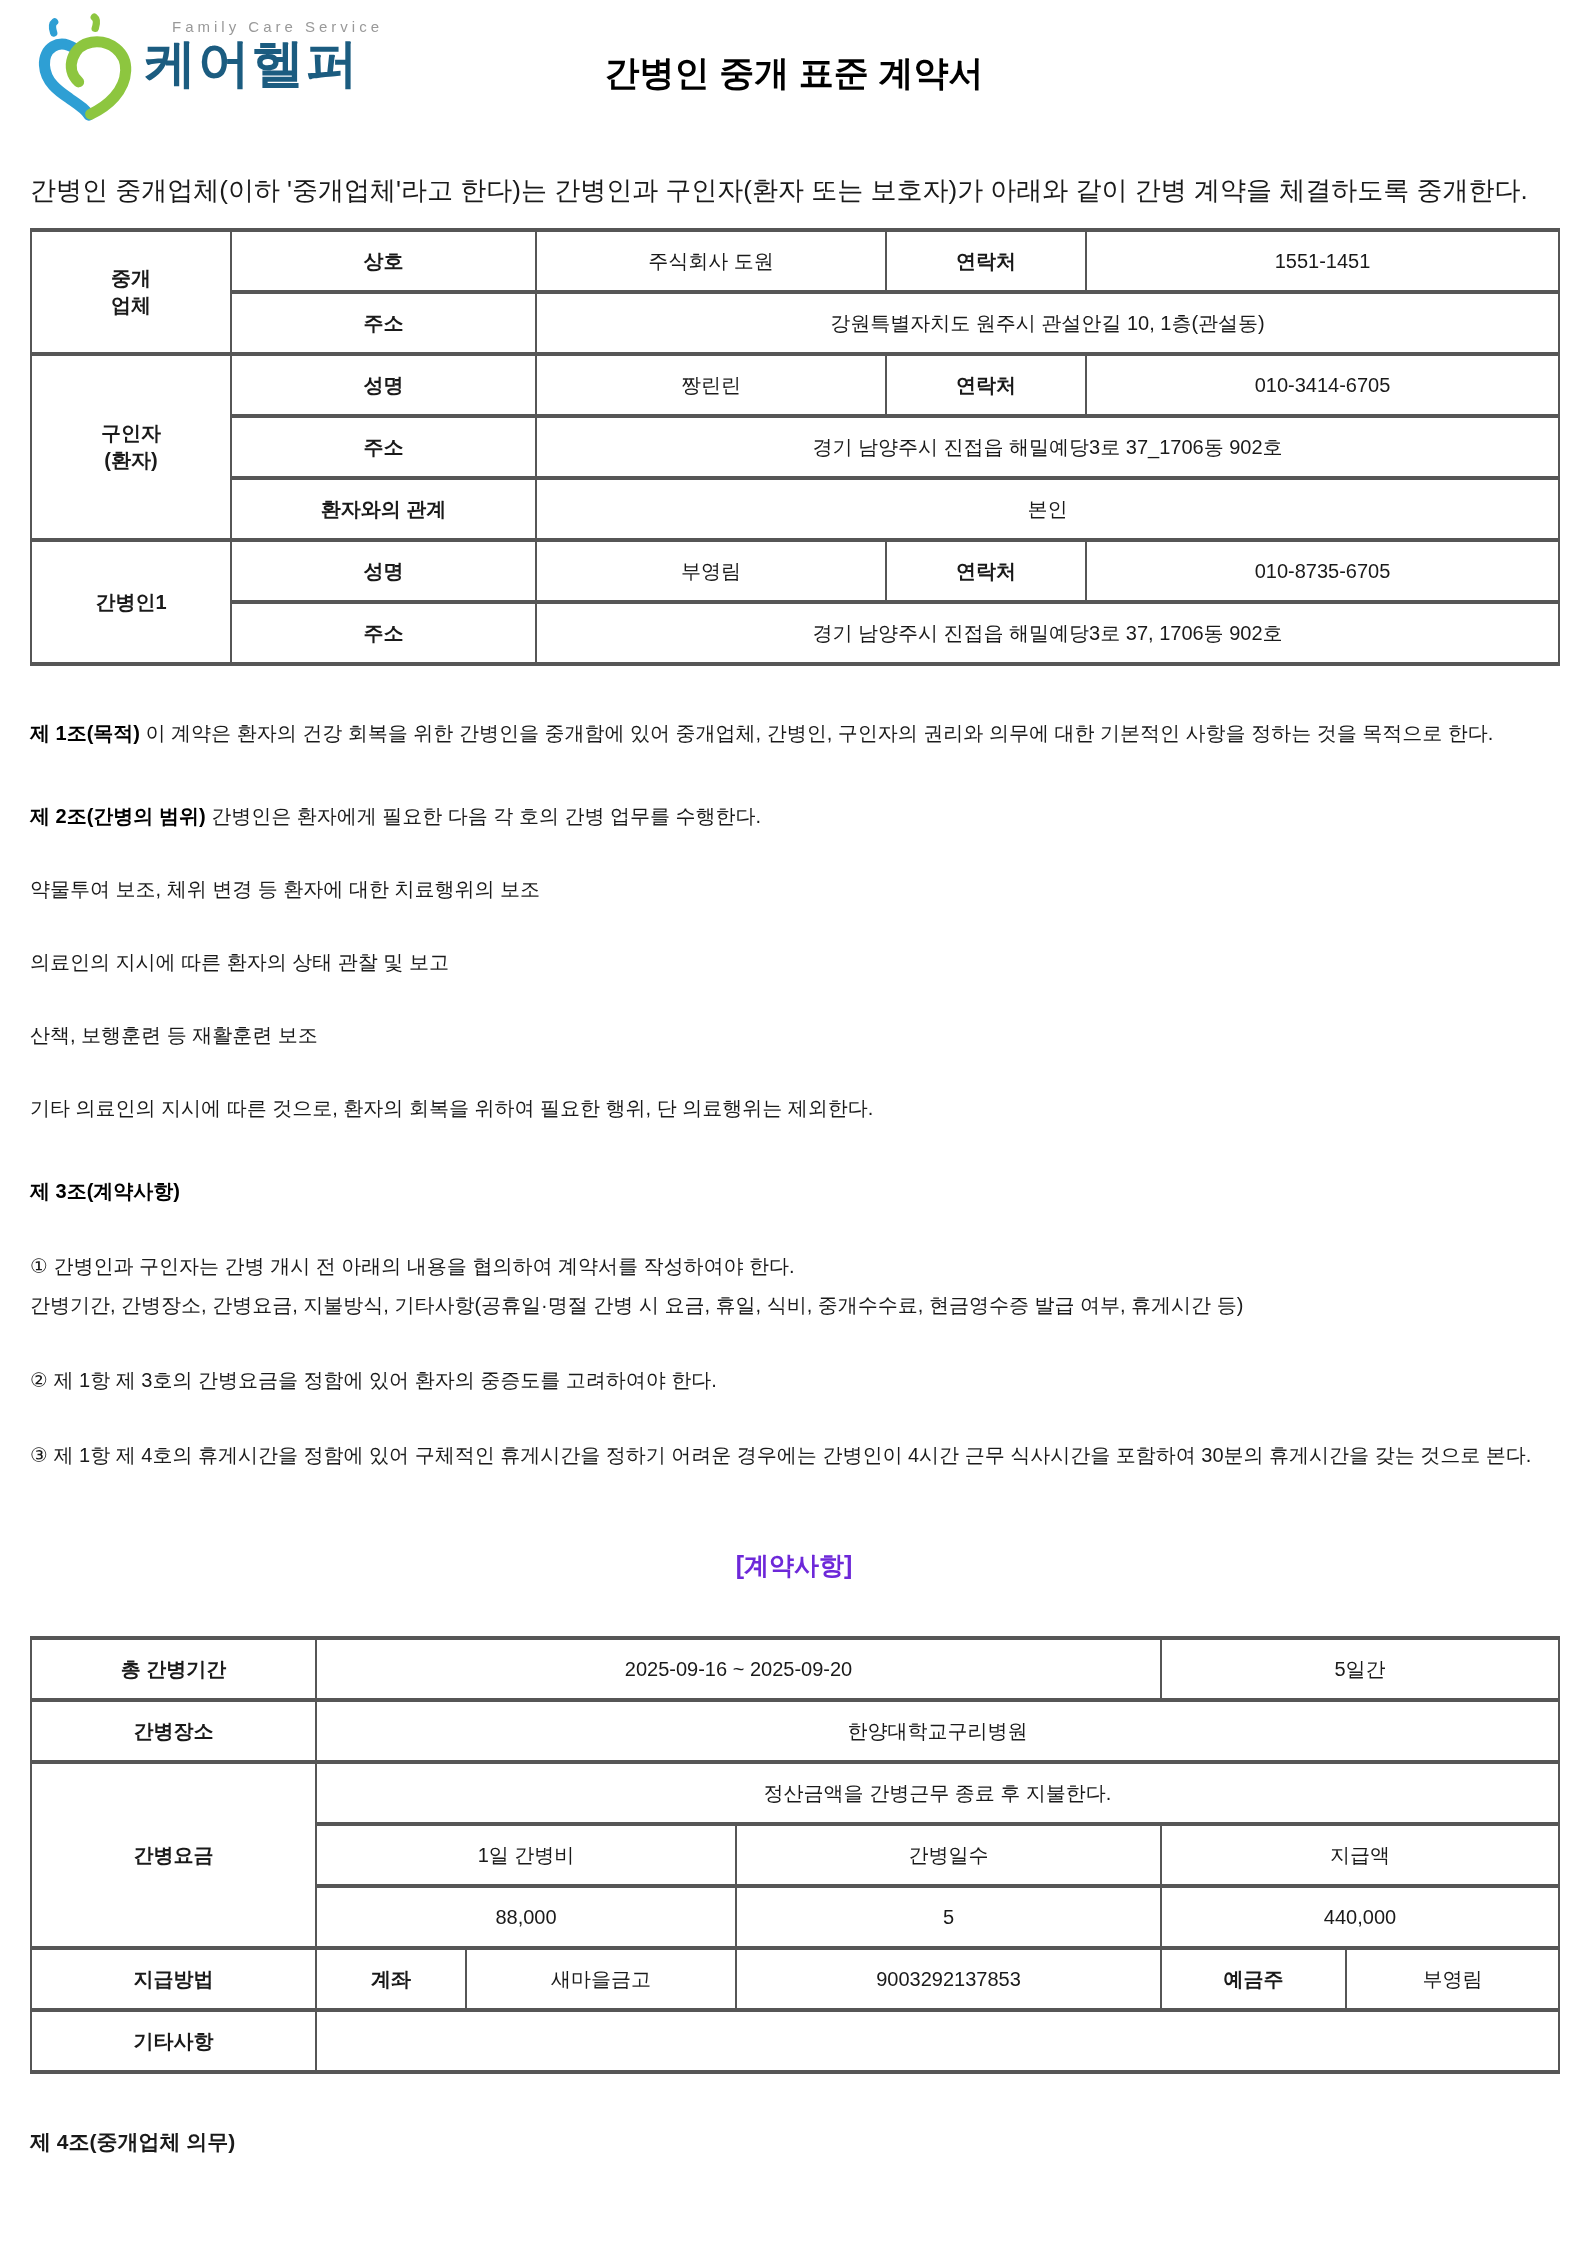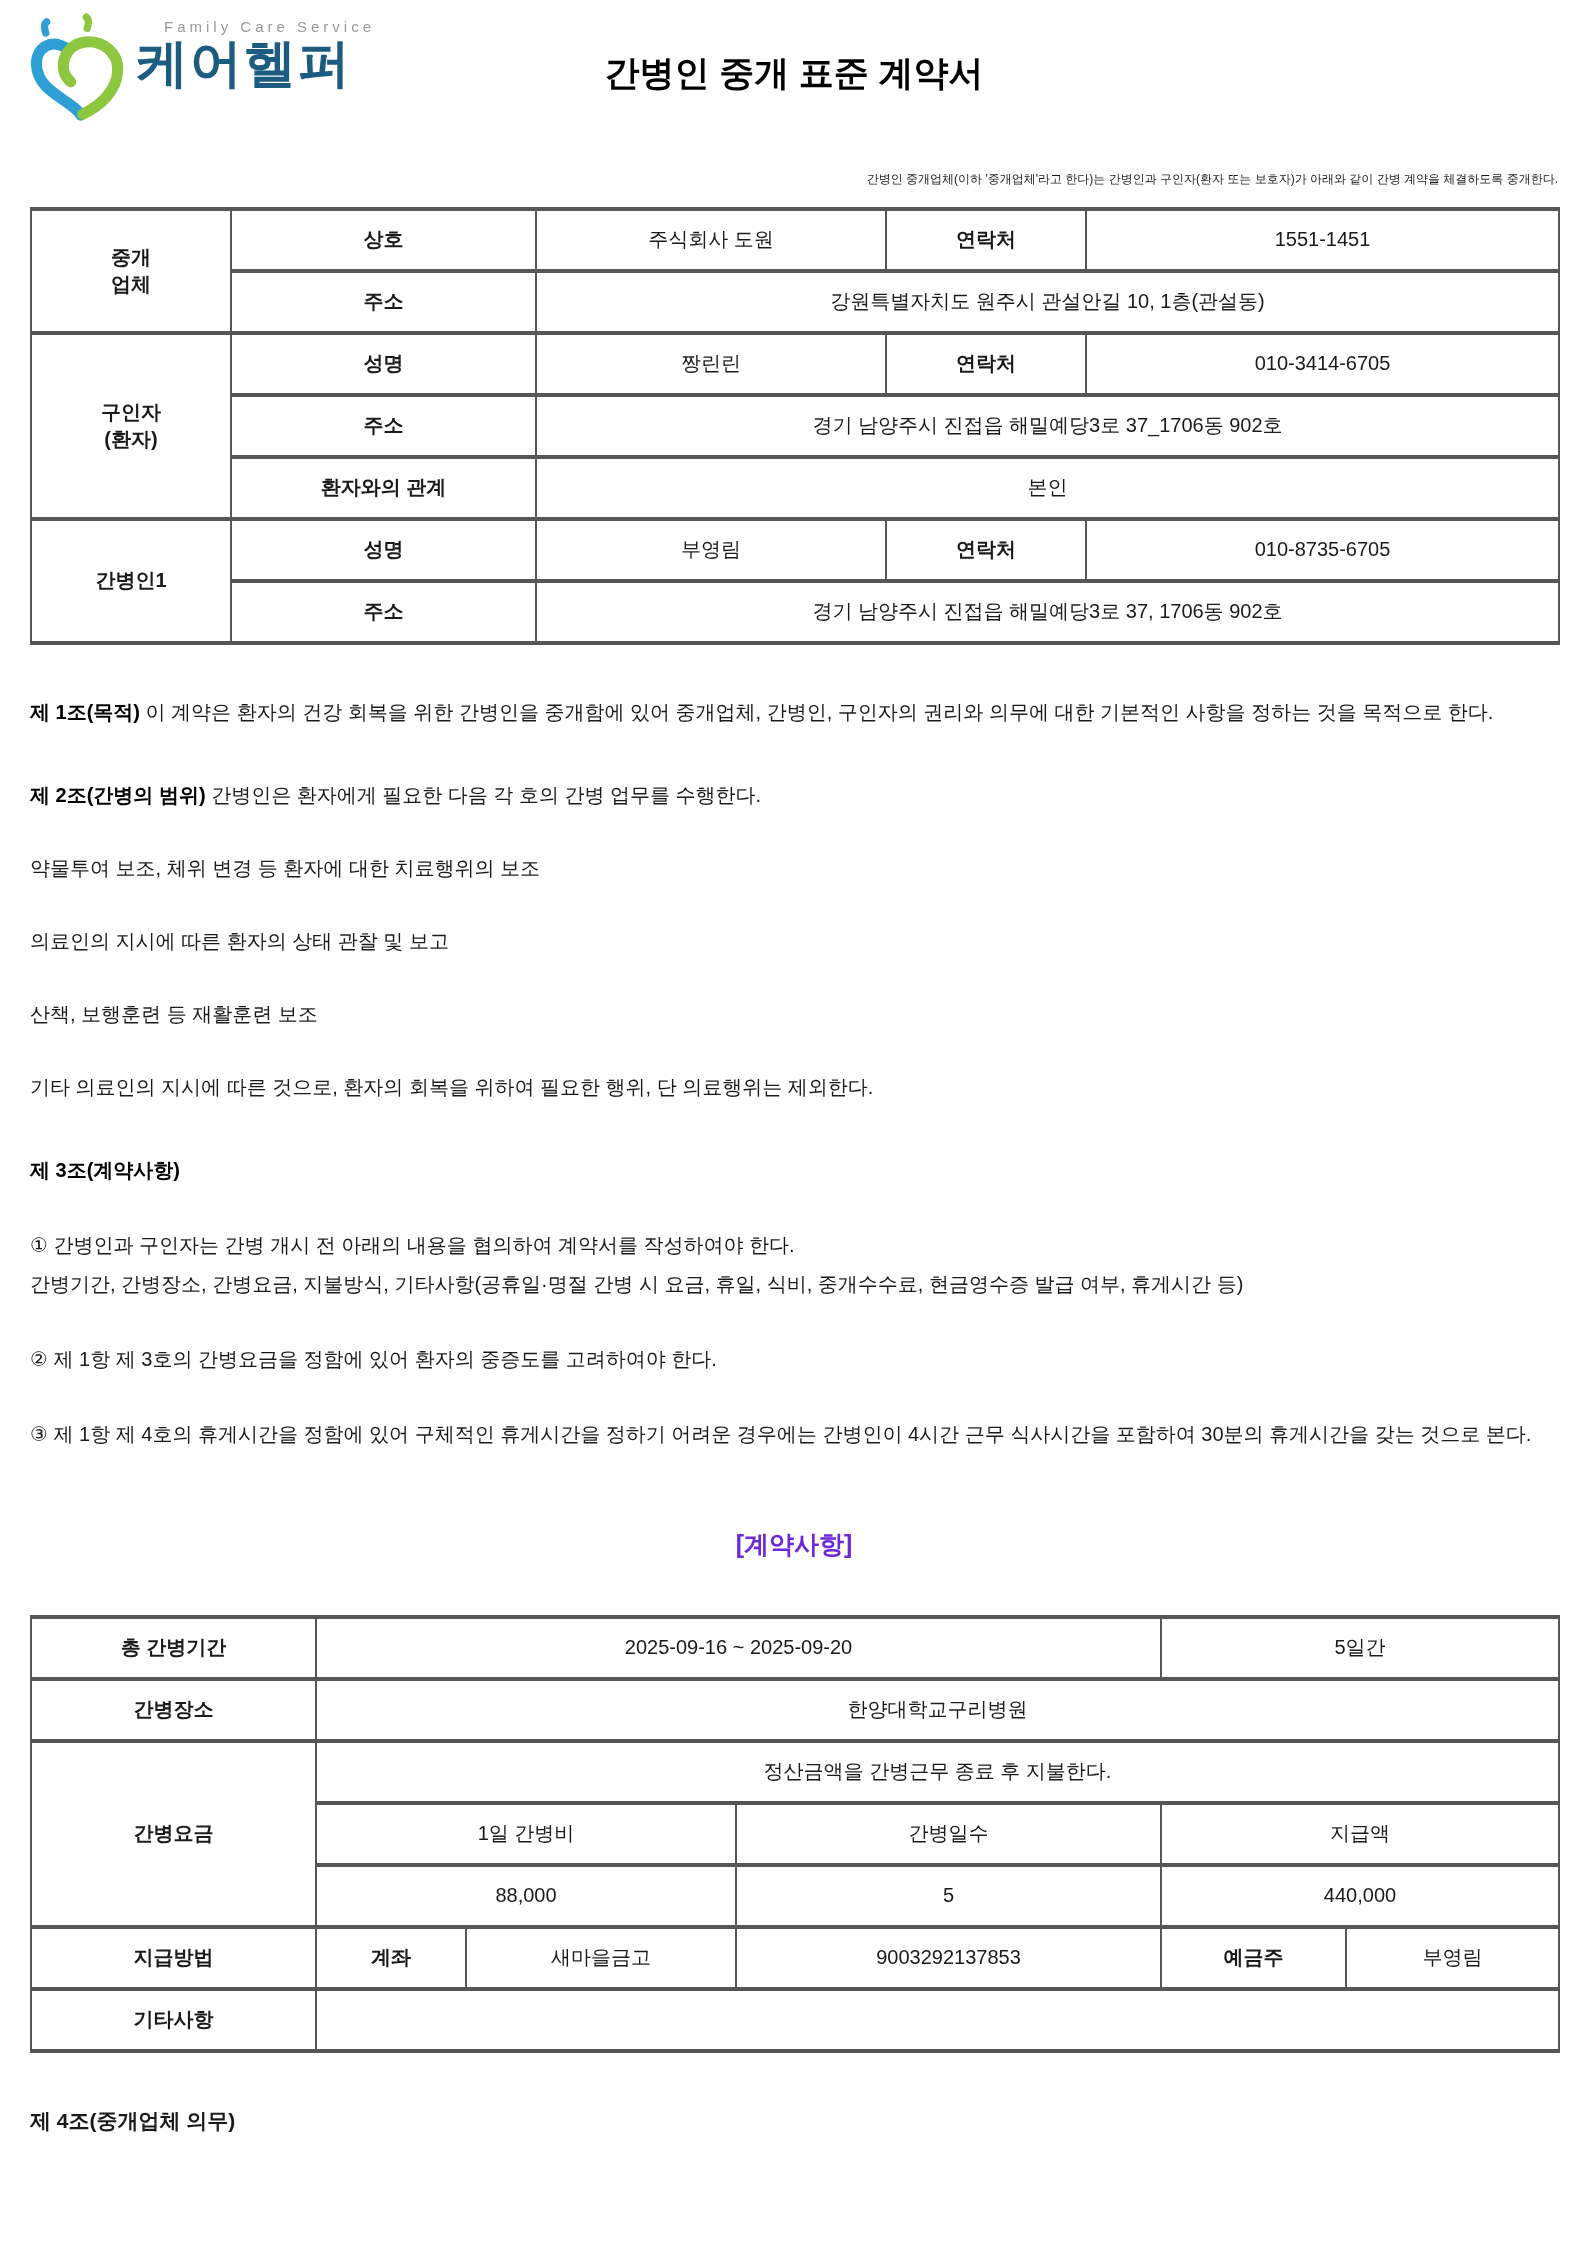--- a/index.html
+++ b/index.html
@@ -12,41 +12,41 @@
     width: 1588px;
     min-height: 2245px;
     background: #ffffff;
     padding: 8px 30px 40px 30px;
     position: relative;
   }
 
   
   .header { position: relative; height: 128px; }
   .brand {
-    position: absolute; left: 0; top: 4px;
+    position: absolute; left: 8px; top: 4px;
     display: flex; align-items: flex-start; gap: 10px;
   }
   .brand-mark svg { display: block; }
   .brand-text { padding-top: 6px; }
   .tagline {
     color: #999999; font-size: 15px; letter-spacing: 4px;
     padding-left: 28px; margin-bottom: 2px; font-weight: 500;
   }
   .brand-name {
     color: #1b5c80; font-size: 52px; font-weight: 800; letter-spacing: 2px;
     line-height: 1.0;
   }
   .doc-title {
     position: absolute; left: 0; right: 0; top: 42px;
     text-align: center;
     font-size: 35px; font-weight: 800; color: #000;
   }
 
   
-  .intro { font-size: 12px; line-height: 1.55; margin: 34px 0 18px 0; text-align: right; }
+  .intro { font-size: 26px; line-height: 1.55; margin: 34px 0 18px 0; }
 
   
   table.doc-table {
     border-collapse: collapse;
     table-layout: fixed;
     width: 1528px;
     font-size: 20px;
   }
   table.doc-table td {
     border-left: 2px solid #565656;

